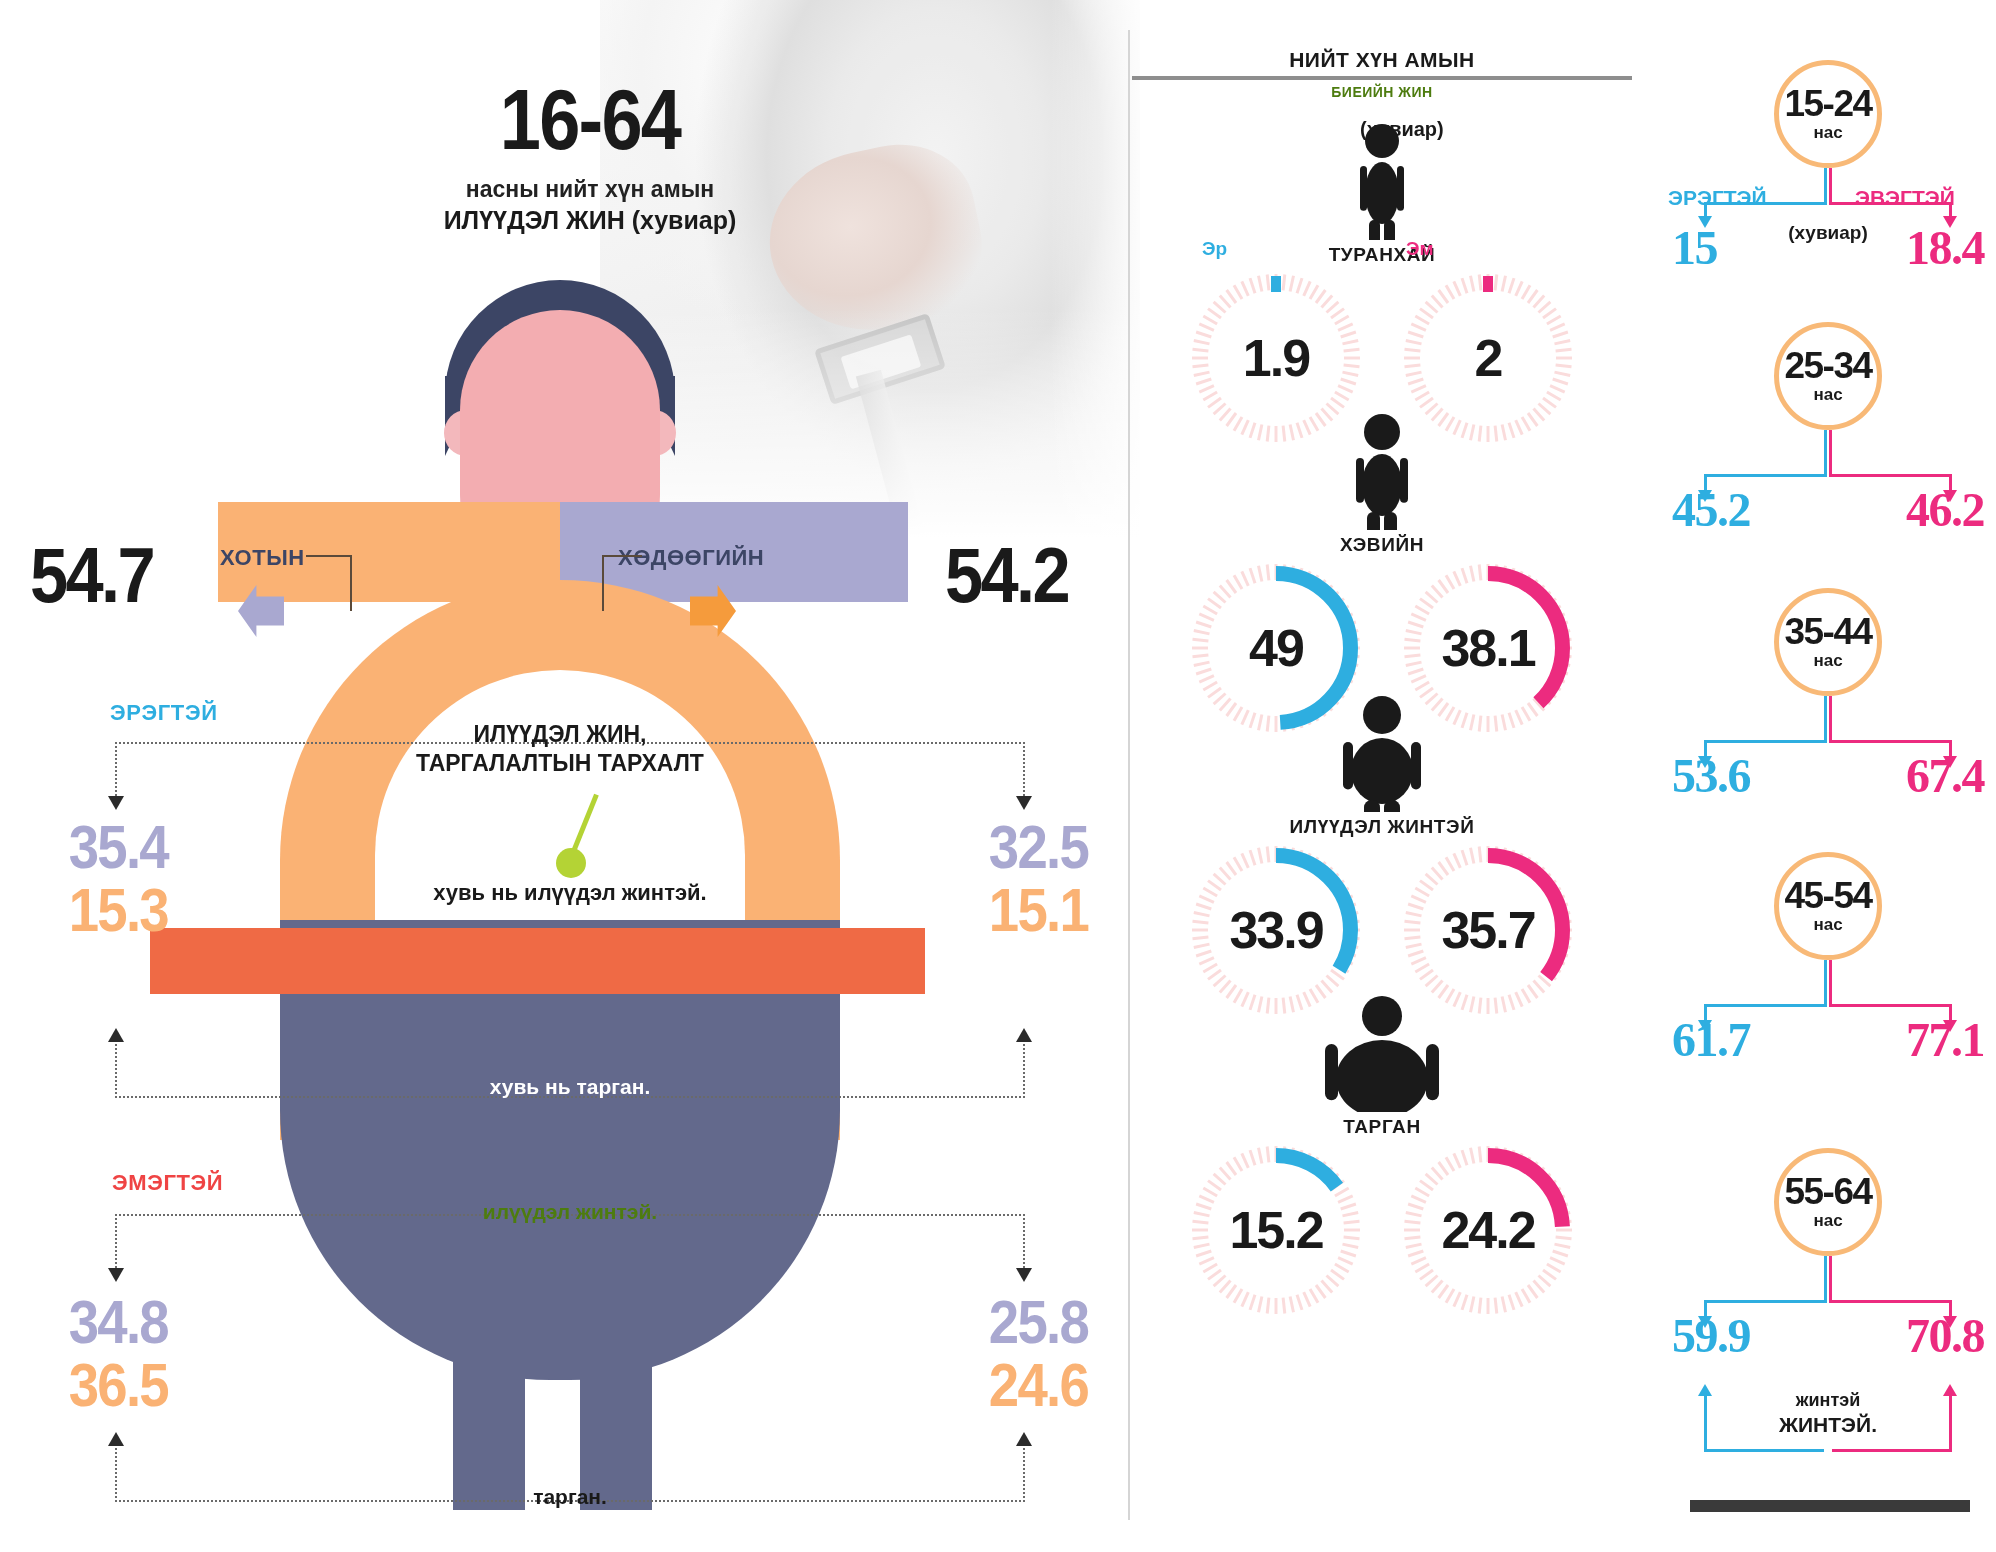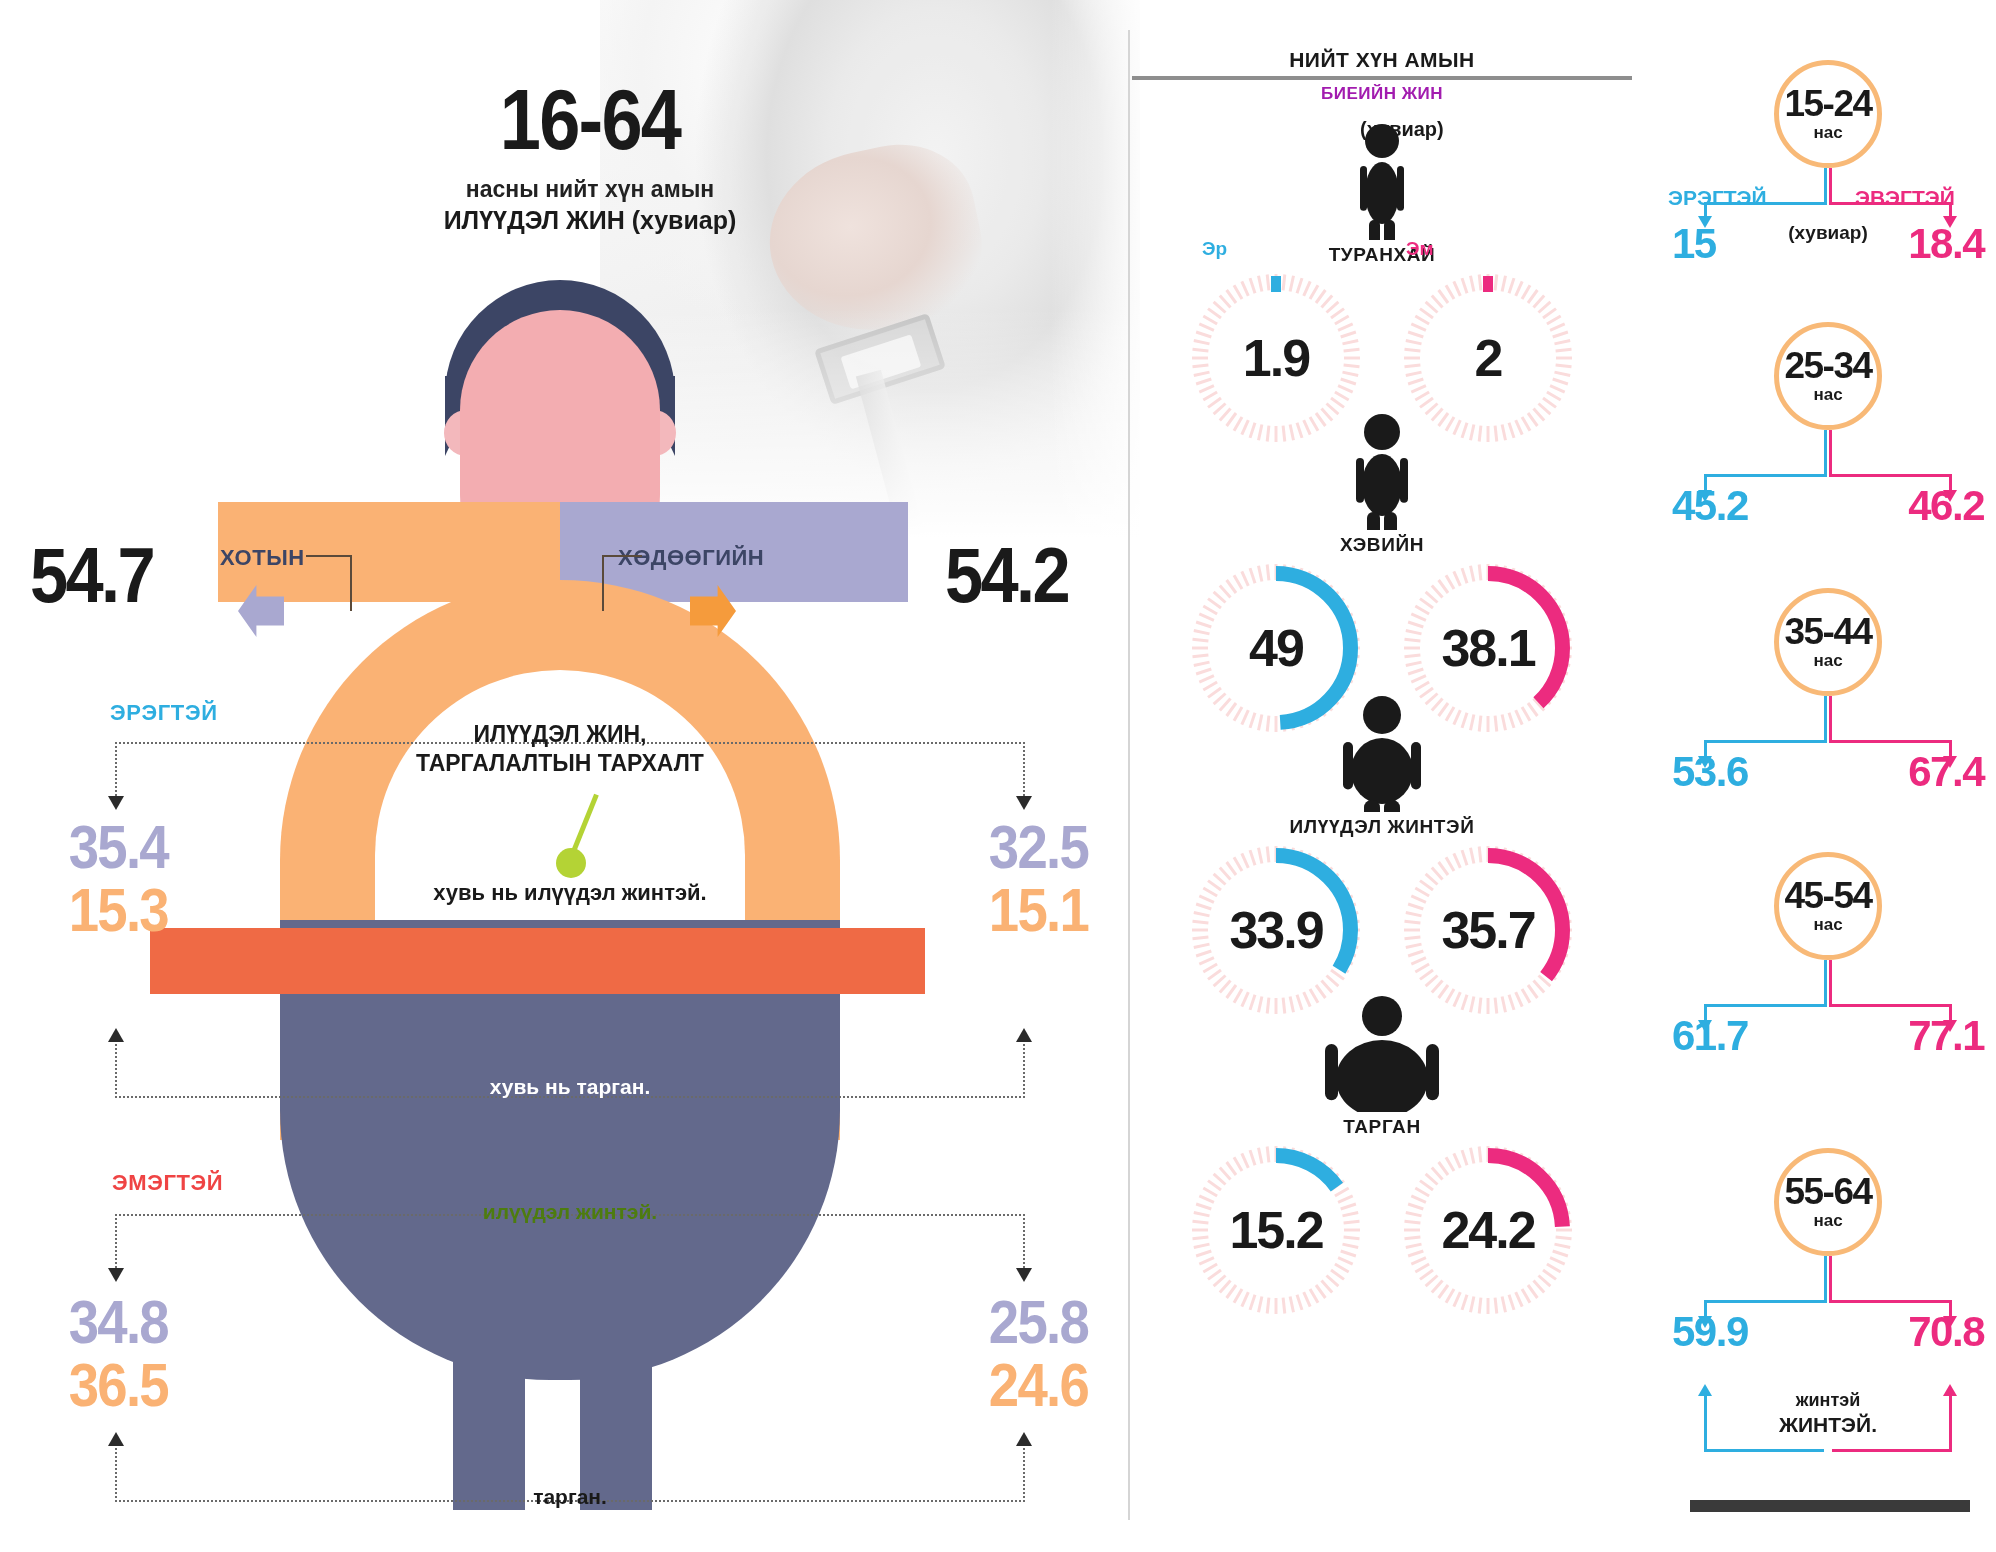--- a/index.html
+++ b/index.html
@@ -141,21 +141,21 @@
   .dline.h { border-top:2px dotted #6a6a6a; }
   .dline.v { border-left:2px dotted #6a6a6a; }
   .tri { position:absolute; width:0; height:0; border-left:8px solid transparent; border-right:8px solid transparent; z-index:7;}
   .tri.down { border-top:14px solid #2b2b2b; }
   .tri.up   { border-bottom:14px solid #2b2b2b; }
 
   
   #mid-head { position:absolute; left:1132px; top:48px; width:500px; text-align:center; }
   #mid-head .l1 { font-size:21px; font-weight:bold; color:#1a1a1a; letter-spacing:.5px;}
   #mid-head .rule { height:4px; background:#8e8e8e; margin:4px 0 4px 0; }
-  #mid-head .l2 { font-size:17px; font-weight:bold; color:#a21caf; letter-spacing:.5px;}
+  #mid-head .l2 { font-size:14px; font-weight:bold; color:#4d7c0f; letter-spacing:.5px;}
   #mid-pct { position:absolute; left:1360px; top:118px; font-size:20px; font-weight:bold; color:#1a1a1a;}
 
   .cat { position:absolute; left:1132px; width:500px; }
   .cat .icon-wrap { height:112px; display:flex; align-items:flex-end; justify-content:center; }
   .cat .cat-lbl { text-align:center; font-size:19px; font-weight:bold; color:#1a1a1a; letter-spacing:.6px; margin-top:4px;}
   .gauges { display:flex; justify-content:center; gap:40px; margin-top:6px; }
 
   .gauge { position:relative; width:172px; height:172px; }
   .gauge .ticks { position:absolute; inset:0; }
   .gauge .arc { position:absolute; inset:4px; }
@@ -173,22 +173,22 @@
   .agecircle {
     position:relative; width:108px; height:108px; margin:0 auto;
     border:5px solid #f8b977; border-radius:50%;
     display:flex; flex-direction:column; align-items:center; justify-content:center;
   }
   .agecircle .r { font-size:37px; font-weight:900; color:#1a1a1a; letter-spacing:-1.5px; line-height:1;
                   font-family:"Liberation Sans Narrow","Liberation Sans",sans-serif;}
   .agecircle .n { font-size:17px; font-weight:bold; color:#1a1a1a; margin-top:1px;}
   .agevals { position:relative; height:96px; }
   .agevals .m, .agevals .f {
-    position:absolute; top:52px; font-size:42px; font-weight:900; letter-spacing:-1.5px;
-    font-family:Liberation Sans, sans-serif;
+    position:absolute; top:52px; font-size:48px; font-weight:900; letter-spacing:-1.5px;
+    font-family:Liberation Serif, serif;
   }
   .agevals .m { left:12px;  color:#2eaee0; }
   .agevals .f { right:12px; color:#ec2b7f; text-align:right;}
   .conn { position:absolute; }
   .conn.m-col { background:#2eaee0; }
   .conn.f-col { background:#ec2b7f; }
   .arwm { position:absolute; width:0;height:0; border-left:7px solid transparent; border-right:7px solid transparent; border-top:12px solid #2eaee0;}
   .arwf { position:absolute; width:0;height:0; border-left:7px solid transparent; border-right:7px solid transparent; border-top:12px solid #ec2b7f;}
   .arwm-up { position:absolute; width:0;height:0; border-left:7px solid transparent; border-right:7px solid transparent; border-bottom:12px solid #2eaee0;}
   .arwf-up { position:absolute; width:0;height:0; border-left:7px solid transparent; border-right:7px solid transparent; border-bottom:12px solid #ec2b7f;}

